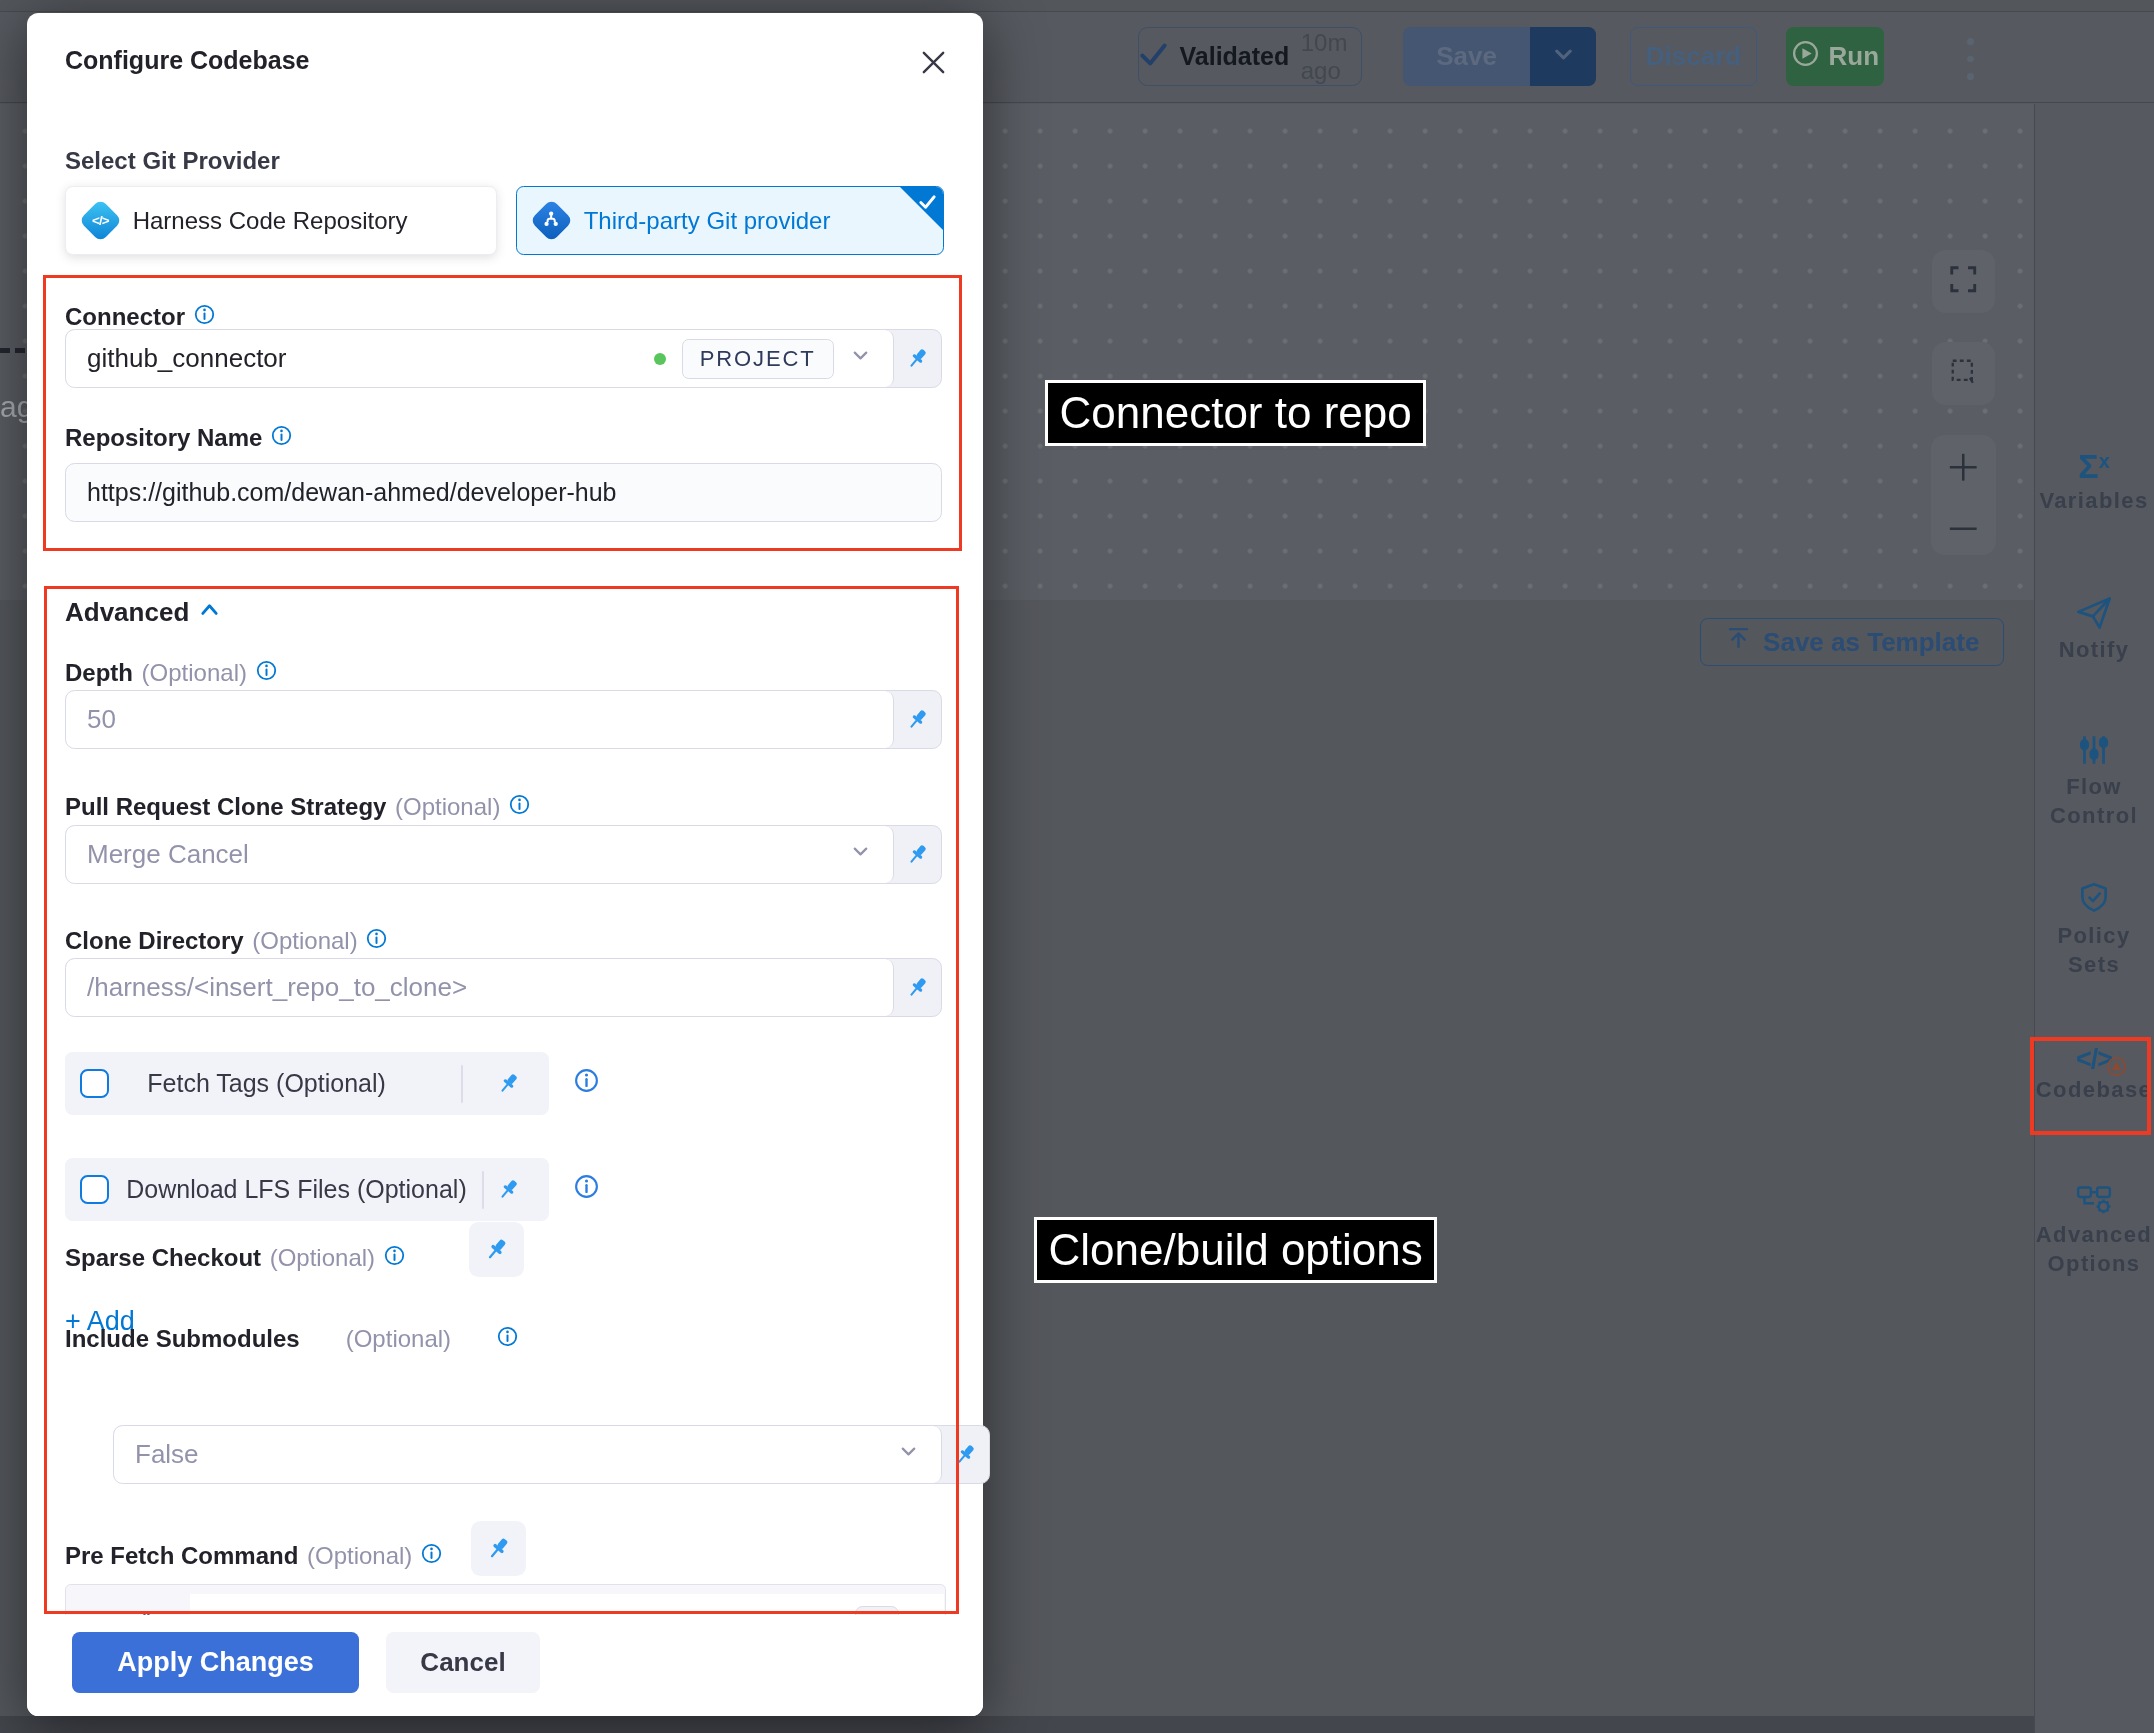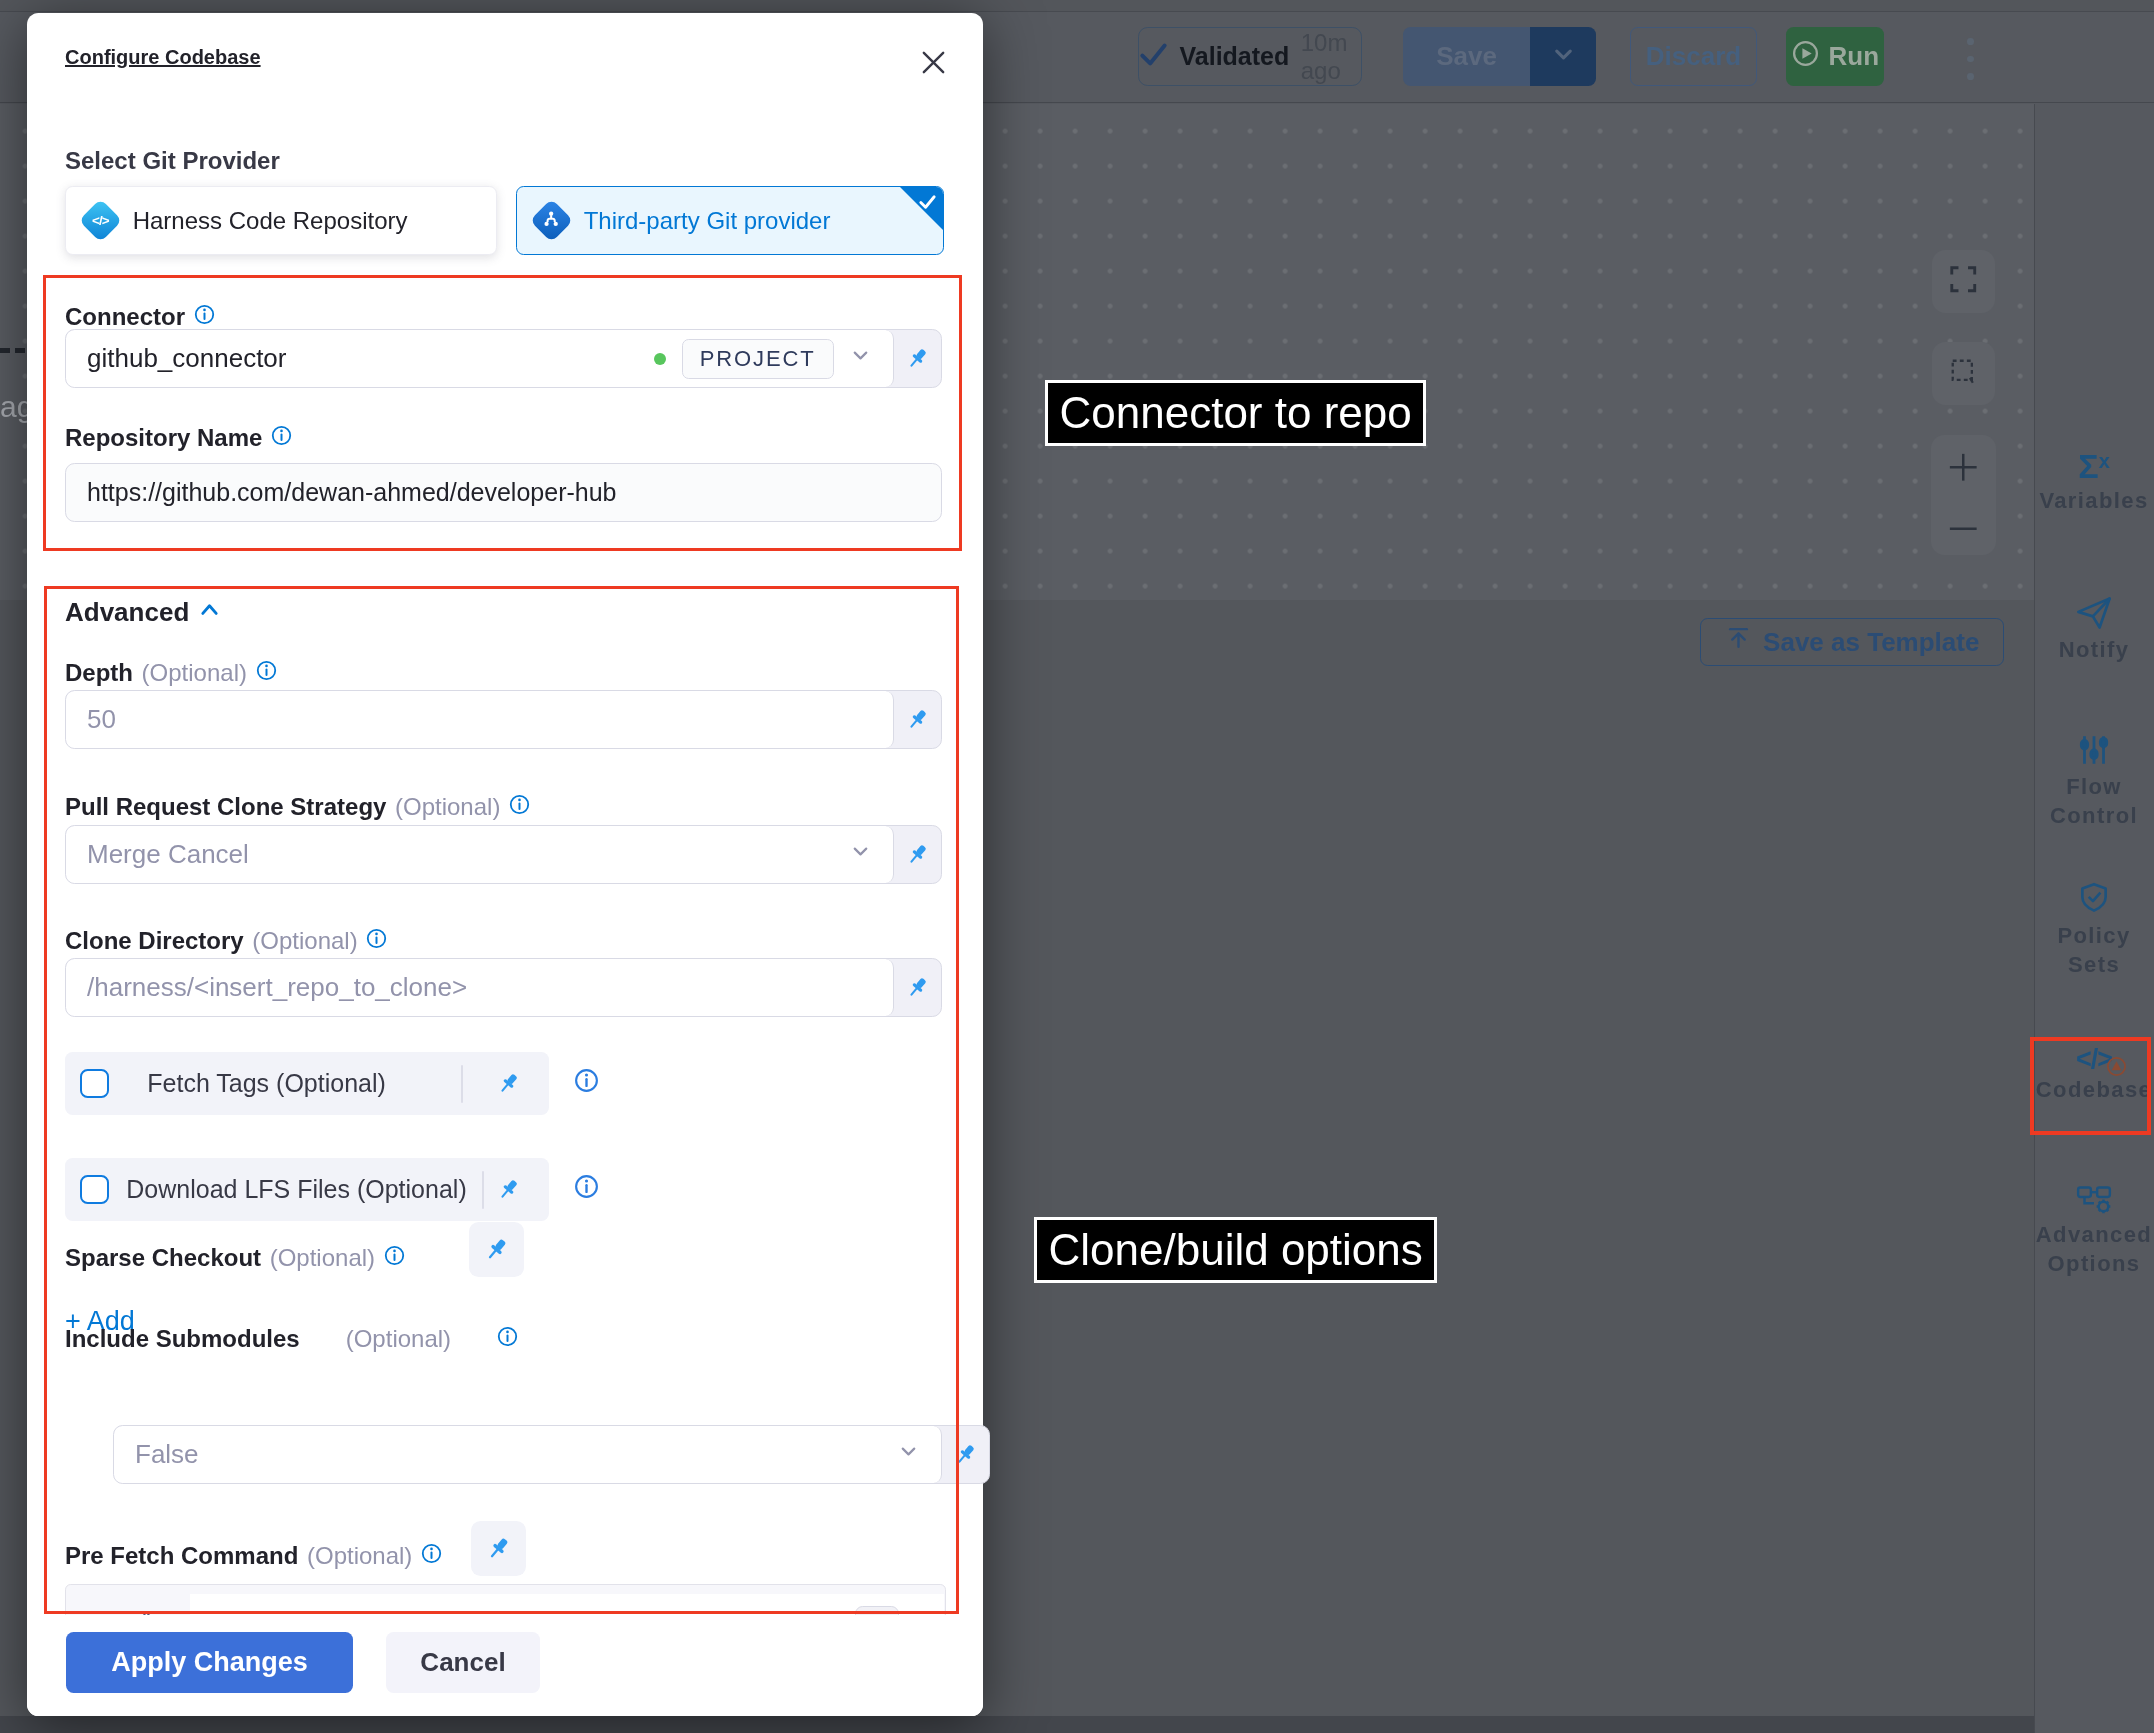--- a/index.html
+++ b/index.html
@@ -40,21 +40,21 @@
 
   .sb-item { position:absolute; left:2034px; width:120px; text-align:center; }
   .sb-label { font-size:22px; font-weight:bold; letter-spacing:1.4px; color:#39404c; line-height:29px; }
   .sb-icon { color:#1d537f; }
   .sigma { font-size:34px; font-weight:bold; color:#1d537f; }
   .sigma-sup { font-size:20px; font-weight:bold; color:#1d537f; vertical-align:9.6px; }
 
   
   .modal { position:absolute; left:27px; top:13.4px; width:956px; height:1703px; background:#fff; border-radius:11.5px;
     box-shadow:0 9.6px 57px rgba(0,0,0,.5); z-index:10; }
-  .m-title { position:absolute; left:38px; top:32.5px; font-size:20px; font-weight:bold; color:#22222a;text-decoration:underline; }
+  .m-title { position:absolute; left:38px; top:32.5px; font-size:25px; font-weight:bold; color:#22222a; }
   .m-close { position:absolute; left:887px; top:32.5px; width:38px; height:38px; display:flex; align-items:center; justify-content:center; }
   .m-sublabel { position:absolute; left:38px; font-size:24px; font-weight:bold; color:#383946; }
 
   .pcard { position:absolute; top:173px; height:69px; border-radius:7.6px; display:flex; align-items:center; padding:0 15.3px; }
   .pcard-plain { left:38px; width:432px; background:#fff; border:1px solid #ececf2; box-shadow:0 2.9px 9.6px rgba(96,97,112,.18); color:#22222a; }
   .pcard-sel { left:489px; width:428px; background:#e9f6fe; border:1.9px solid #0278d5; color:#0278d5; overflow:hidden; }
   .pcard .plabel { font-size:24px; margin-left:13.4px; }
   .diamond { width:38px; height:38px; display:flex; align-items:center; justify-content:center; flex:none; }
   .diamond .dd { width:31px; height:31px; border-radius:7.6px; transform:rotate(45deg); display:flex; align-items:center; justify-content:center; }
   .dd-light { background:linear-gradient(135deg,#41c8f5,#0b7fd4); }
@@ -93,21 +93,21 @@
     display:flex; align-items:center; justify-content:center; }
   .add-link { position:absolute; left:38px; top:1293px; font-size:27px; color:#0278d5; font-weight:500; }
 
   .editor { position:absolute; left:38px; top:1571px; width:881px; height:67px; border:1px solid #e2e2ea; border-radius:5.7px; background:#f7f7fb; }
   .editor .white { position:absolute; left:124px; top:8.6px; right:1px; bottom:0; background:#fff; }
   .editor .lineno { position:absolute; left:75px; top:21px; font-size:25px; color:#55597a; }
   .editor .exbtn { position:absolute; left:789px; top:21px; width:44px; height:46px; background:#f1f1f6; border:1px solid #d9dae5; border-radius:7.6px;
     display:flex; align-items:center; justify-content:center; }
 
   .m-footer { position:absolute; left:0; top:1602px; width:956px; height:101px; background:#fff; border-radius:0 0 11.5px 11.5px; }
-  .btn-apply { position:absolute; left:39px; top:16.3px; width:287px; height:61px; background:#3c70d9; border-radius:7.6px;
+  .btn-apply { position:absolute; left:45px; top:16.3px; width:287px; height:61px; background:#3c70d9; border-radius:7.6px;
     color:#fff; font-size:27px; font-weight:bold; display:flex; align-items:center; justify-content:center; }
   .btn-cancel { position:absolute; left:359px; top:16.3px; width:154px; height:61px; background:#f3f3fa; border-radius:7.6px;
     color:#383946; font-size:26px; font-weight:bold; display:flex; align-items:center; justify-content:center; }
 
   
   .ann-box { position:absolute; border:3.8px solid #ee3a22; z-index:50; }
   .ann-note { position:absolute; background:#000; border:3.8px solid #fff; color:#fff; font-size:44px;
     padding:4.8px 11.5px; z-index:50; white-space:nowrap; }
 </style>
 </head>

